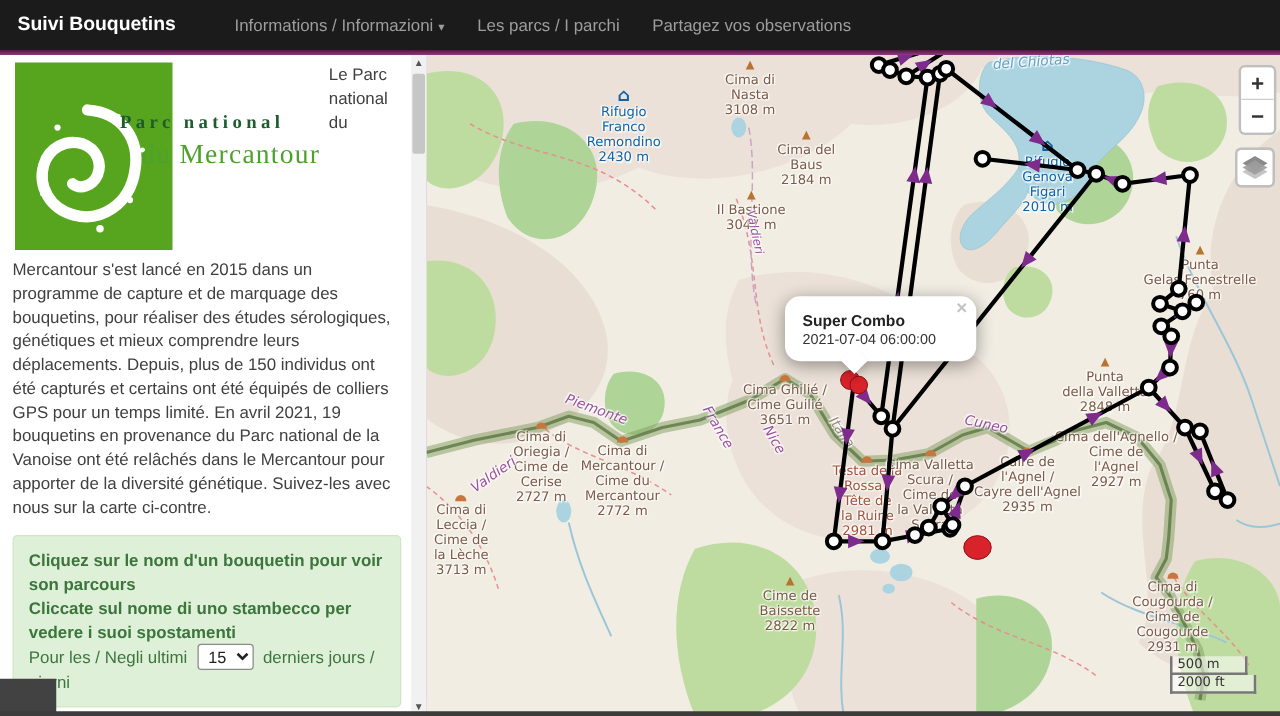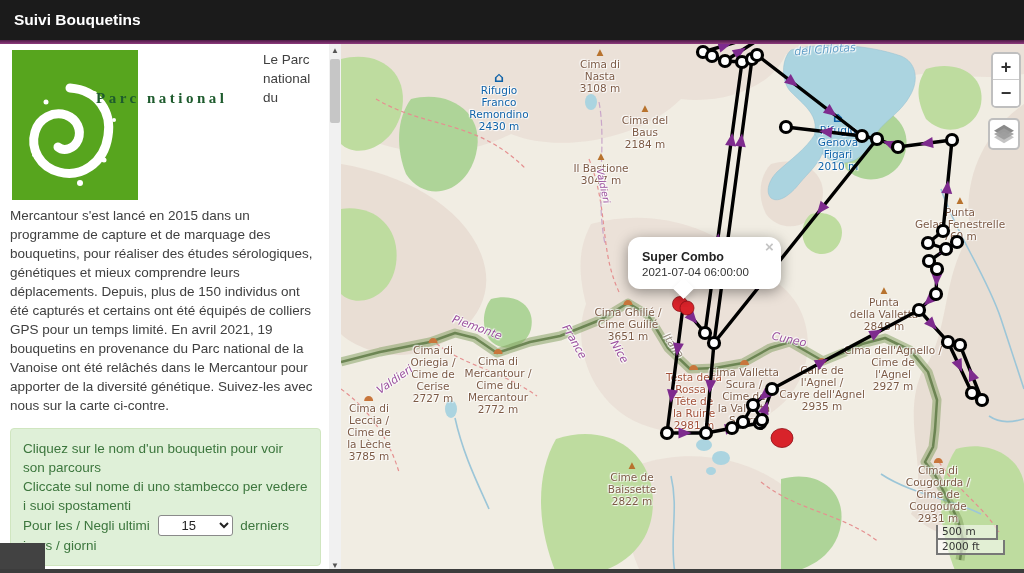--- a/index.html
+++ b/index.html
@@ -16,23 +16,23 @@
 
   
   .sidebar { position:absolute; top:44px; left:0; width:341px; height:529px; background:#fff; z-index:20; }
   .sidebar-content { position:absolute; top:0; left:0; right:12px; bottom:0; padding:6px 8px 0 10px; overflow:hidden; }
   .logo-wrap { float:left; width:243px; height:152px; position:relative; margin:0 10px 4px 0; }
   .logo-square { position:absolute; left:2px; top:0; width:126px; height:150px; background:#57a51e; }
   .logo-text1 { position:absolute; left:86px; top:40px; font-family:Liberation Serif, serif; font-size:15px; letter-spacing:3.5px; color:#1e5b2d; font-weight:bold; white-space:nowrap; }
   .logo-text2 { position:absolute; left:103px; top:60px; font-family:"Liberation Serif", serif; font-size:22px; letter-spacing:1px; color:#4ca32b; white-space:nowrap; }
   .intro { font-size:13.5px; line-height:19px; color:#404040; }
   .green-box { clear:both; margin-top:13px; background:#dff0d8; border:1px solid #d0e6c0; border-radius:4px; padding:10px 12px; color:#3c763d; font-size:13.5px; line-height:19px; }
-  .green-box .bold { font-weight:normal; }
+  .green-box .bold { font-weight:bold; }
   .days-line { margin-top:0; }
-  .days-select { font-size:13px; margin:0 4px; padding:1px 19px; border:1px solid #8a8a8a; border-radius:3px; background:#fff; color:#222; }
+  .days-select { font-size:13px; margin:0 4px; padding:1px 4px; border:1px solid #8a8a8a; border-radius:3px; background:#fff; color:#222; }
   .ibex-list { margin-top:4px; margin-left:24px; border-left:1px solid #ccc; }
   .ibex-item { font-size:15px; color:#333; padding:12px 0 12px 14px; cursor:pointer; }
 
   
   .scrollbar { position:absolute; top:0; right:0; width:12px; height:100%; background:#f1f1f1; z-index:25; }
   .scroll-arrow { position:absolute; left:0; width:12px; height:14px; background:#f1f1f1; color:#555; font-size:8px; text-align:center; line-height:14px; }
   .scroll-arrow.up { top:0; }
   .scroll-arrow.down { bottom:0; }
   .scroll-thumb { position:absolute; left:1px; top:15px; width:10px; height:64px; background:#c6c6c6; border-radius:2px; }
 
@@ -82,38 +82,44 @@
   .bottom-bar { position:absolute; bottom:0; left:0; width:100%; height:4px; background:#3c3c3c; z-index:60; }
   .status-tooltip { position:absolute; left:0; bottom:3px; width:45px; height:27px; background:#424242; z-index:59; }
 </style>
 </head>
 <body>
 
 <div class="page">
 
   <div class="navbar">
     <div class="brand">Suivi Bouquetins</div>
+    <div class="nav-items" id="nav-items">
+        <div class="nav-item"><span>Informations / Informazioni</span><span class="caret">▾</span></div>
+        <div class="nav-item"><span>Les parcs / I parchi</span></div>
+        <div class="nav-item"><span>Partagez vos observations</span></div>
+      </div>
   </div>
   <div class="purple-bar"></div>
 
   <div class="sidebar">
     <div class="sidebar-content">
       <div class="logo-wrap">
         <div class="logo-square">
           <svg width="126" height="150" viewBox="0 0 126 150">
             <path d="M58,38 C86,40 100,62 96,86 C92,114 68,128 47,122 C28,117 18,99 23,82 C27,68 41,61 54,65 C65,69 70,80 66,90 C62,99 52,102 46,97" fill="none" stroke="#ffffff" stroke-width="9" stroke-linecap="round"></path>
             <circle cx="82" cy="44" r="3" fill="#fff"></circle>
               <circle cx="92" cy="110" r="2.5" fill="#fff"></circle>
             <circle cx="34" cy="52" r="2.5" fill="#fff"></circle>
               <circle cx="68" cy="133" r="3" fill="#fff"></circle>
             <circle cx="102" cy="70" r="2" fill="#fff"></circle>
               <circle cx="22" cy="105" r="2" fill="#fff"></circle>
           </svg>
         </div>
         <div class="logo-text1">Parc national</div>
+        <div class="logo-text2">du Mercantour</div>
       </div>
       <div class="intro">Le Parc national du Mercantour s'est lancé en 2015 dans un programme de capture et de marquage des bouquetins, pour réaliser des études sérologiques, génétiques et mieux comprendre leurs déplacements. Depuis, plus de 150 individus ont été capturés et certains ont été équipés de colliers GPS pour un temps limité. En avril 2021, 19 bouquetins en provenance du Parc national de la Vanoise ont été relâchés dans le Mercantour pour apporter de la diversité génétique. Suivez-les avec nous sur la carte ci-contre.</div>
 
       <div class="green-box">
         <div class="bold">Cliquez sur le nom d'un bouquetin pour voir son parcours</div>
         <div class="bold">Cliccate sul nome di uno stambecco per vedere i suoi spostamenti</div>
         <div class="days-line">
           <span>Pour les / Negli ultimi</span>
           <select class="days-select">
             <option>15</option>
@@ -255,21 +261,21 @@
           <div>Cime du</div>
           <div>Mercantour</div>
           <div>2772 m</div>
         </div>
         <div class="map-label kind-peak" style="left: 28px; top: 352px;">
           <span class="micon saddle"></span>
           <div>Cima di</div>
           <div>Leccia /</div>
           <div>Cime de</div>
           <div>la Lèche</div>
-          <div>3785 m</div>
+          <div>3713 m</div>
         </div>
         <div class="map-label kind-peak-red" style="left: 353px; top: 321px;">
           <span class="micon saddle"></span>
           <div>Testa della</div>
           <div>Rossa /</div>
           <div>Tête de</div>
           <div>la Ruine</div>
           <div>2981 m</div>
         </div>
         <div class="map-label kind-peak" style="left: 403px; top: 316px;">

